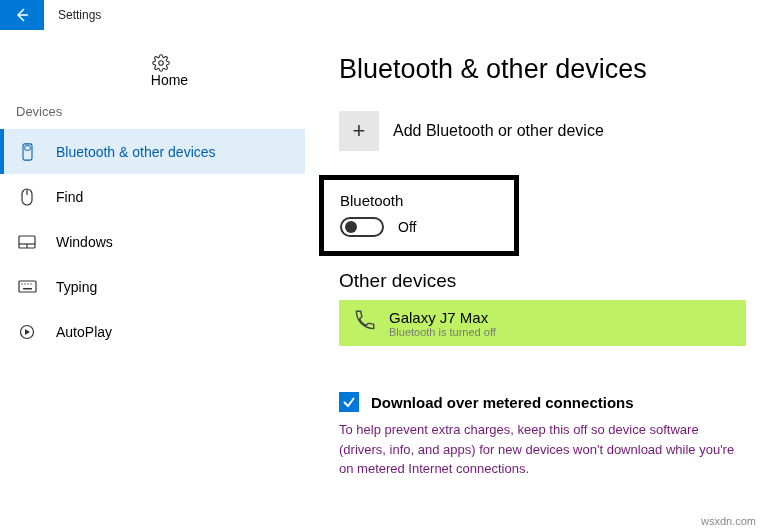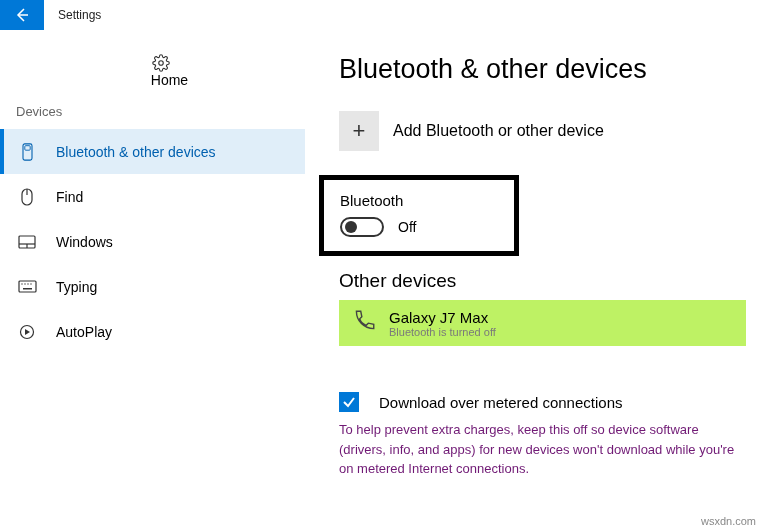--- a/index.html
+++ b/index.html
@@ -28,21 +28,21 @@
     .bt-block { border: 5px solid #000; padding: 12px 18px 14px 16px; width: 200px; margin-bottom: 14px; margin-left:-20px; }
     .bt-block .lbl { font-size: 15px; margin-bottom: 8px; }
     .toggle-row { display: flex; align-items: center; gap: 14px; }
     .toggle { width: 44px; height: 20px; border: 2px solid #333; border-radius: 12px; position: relative; background:#fff;}
     .toggle .knob { width: 12px; height: 12px; background: #333; border-radius: 50%; position: absolute; top: 2px; left: 3px; }
     .toggle-state { font-size: 14px; }
     .sub-hdr { font-size: 19px; font-weight: 400; margin: 6px 0 8px 0; }
     .device-card { background: #bef264; display: flex; align-items: center; padding: 8px 12px; gap: 12px; }
     .device-card .dname { font-size: 15px; }
     .device-card .dstatus { font-size: 11px; color: #7a7a7a; }
-    .check-row { display: flex; align-items: center; gap: 20px; margin-top: 46px; }
+    .check-row { display: flex; align-items: center; gap: 12px; margin-top: 46px; font-weight: bold; }
     .checkbox { width: 20px; height: 20px; background: #0078d7; display: flex; align-items: center; justify-content: center; }
     .help-text { color: #701a75; font-size: 13px; line-height: 1.5; margin-top: 8px; max-width: 400px; }
     .credit { position: absolute; bottom: 4px; right: 8px; font-size: 11px; color: #888; text-align: center; }
   </style>
 </head>
 <body>
 
 <div class="titlebar">
   <div class="back-btn">
     <svg width="16" height="16" viewBox="0 0 16 16">

